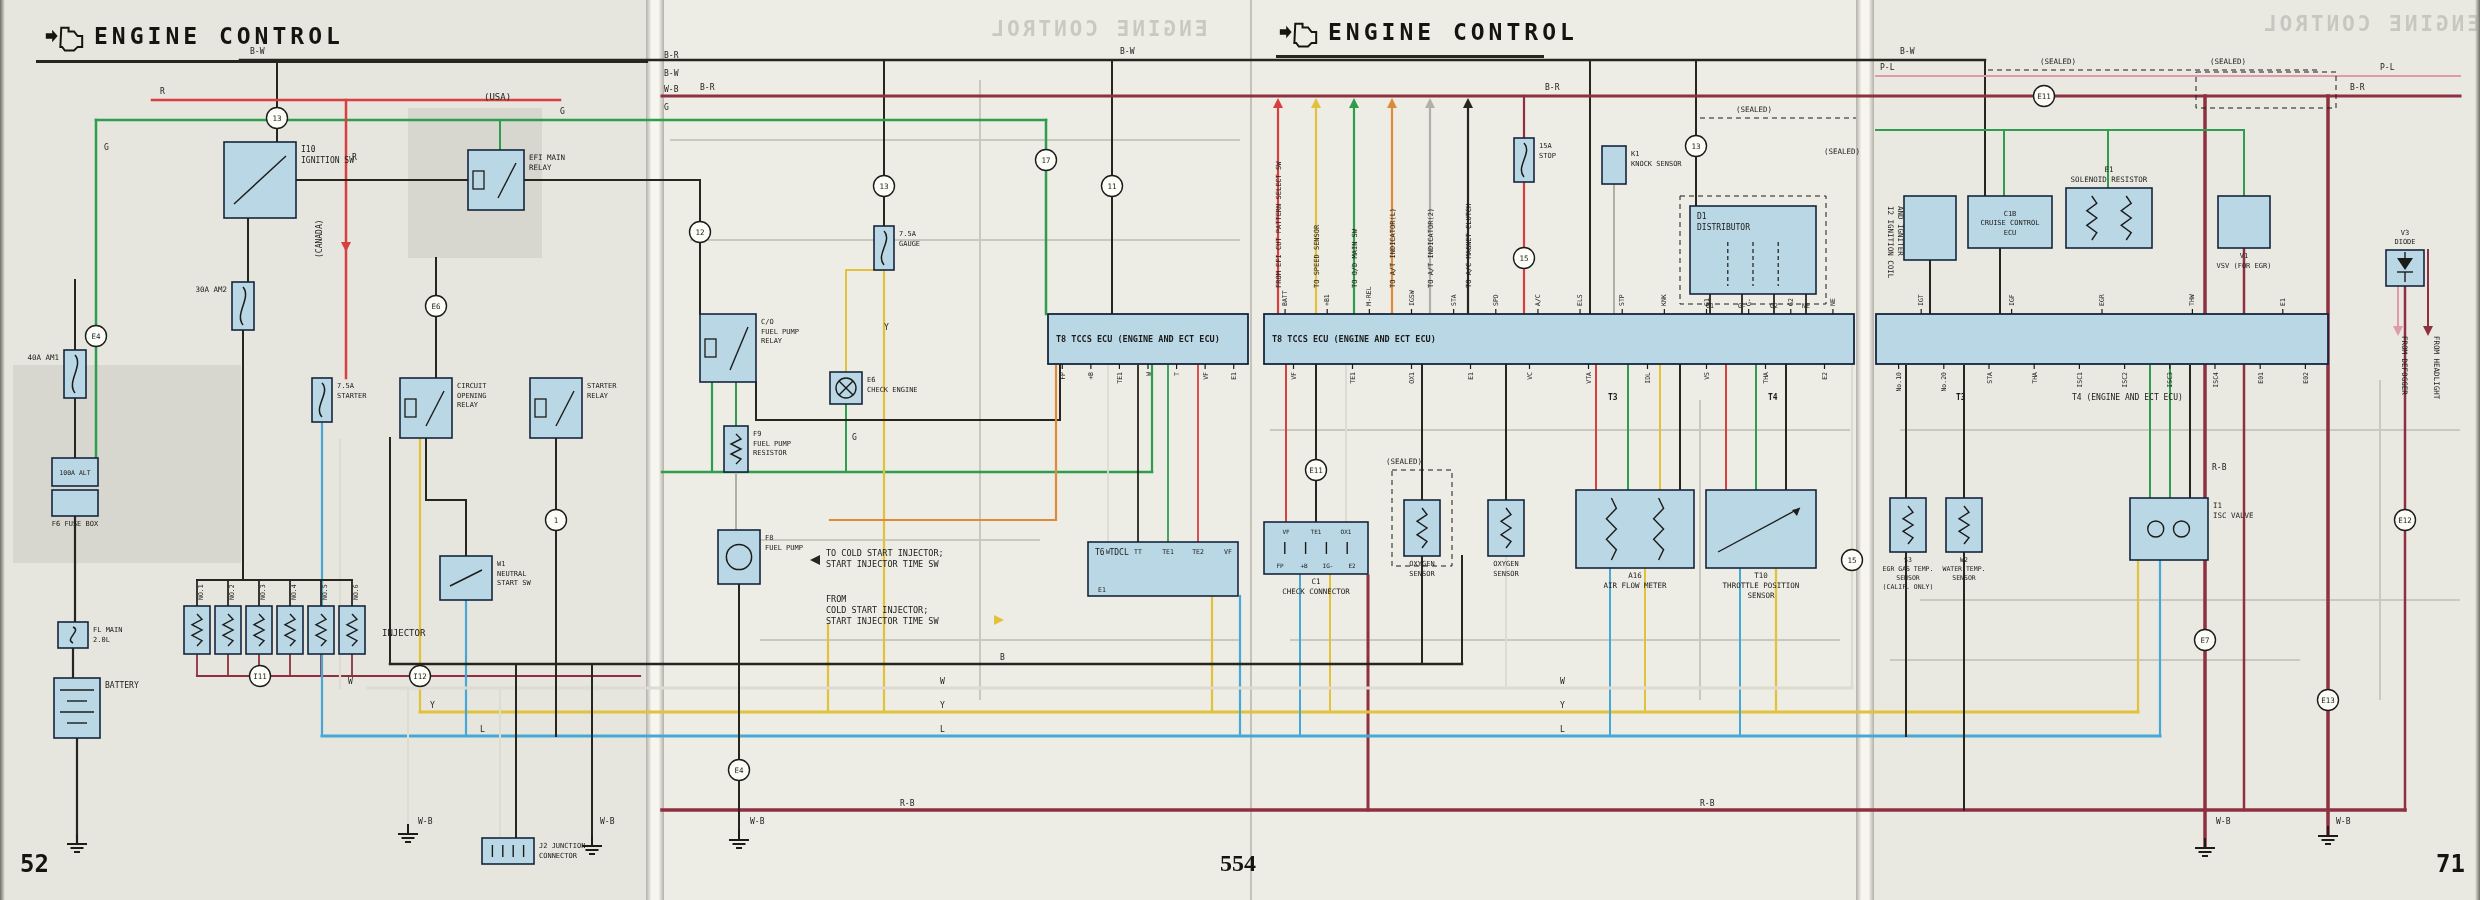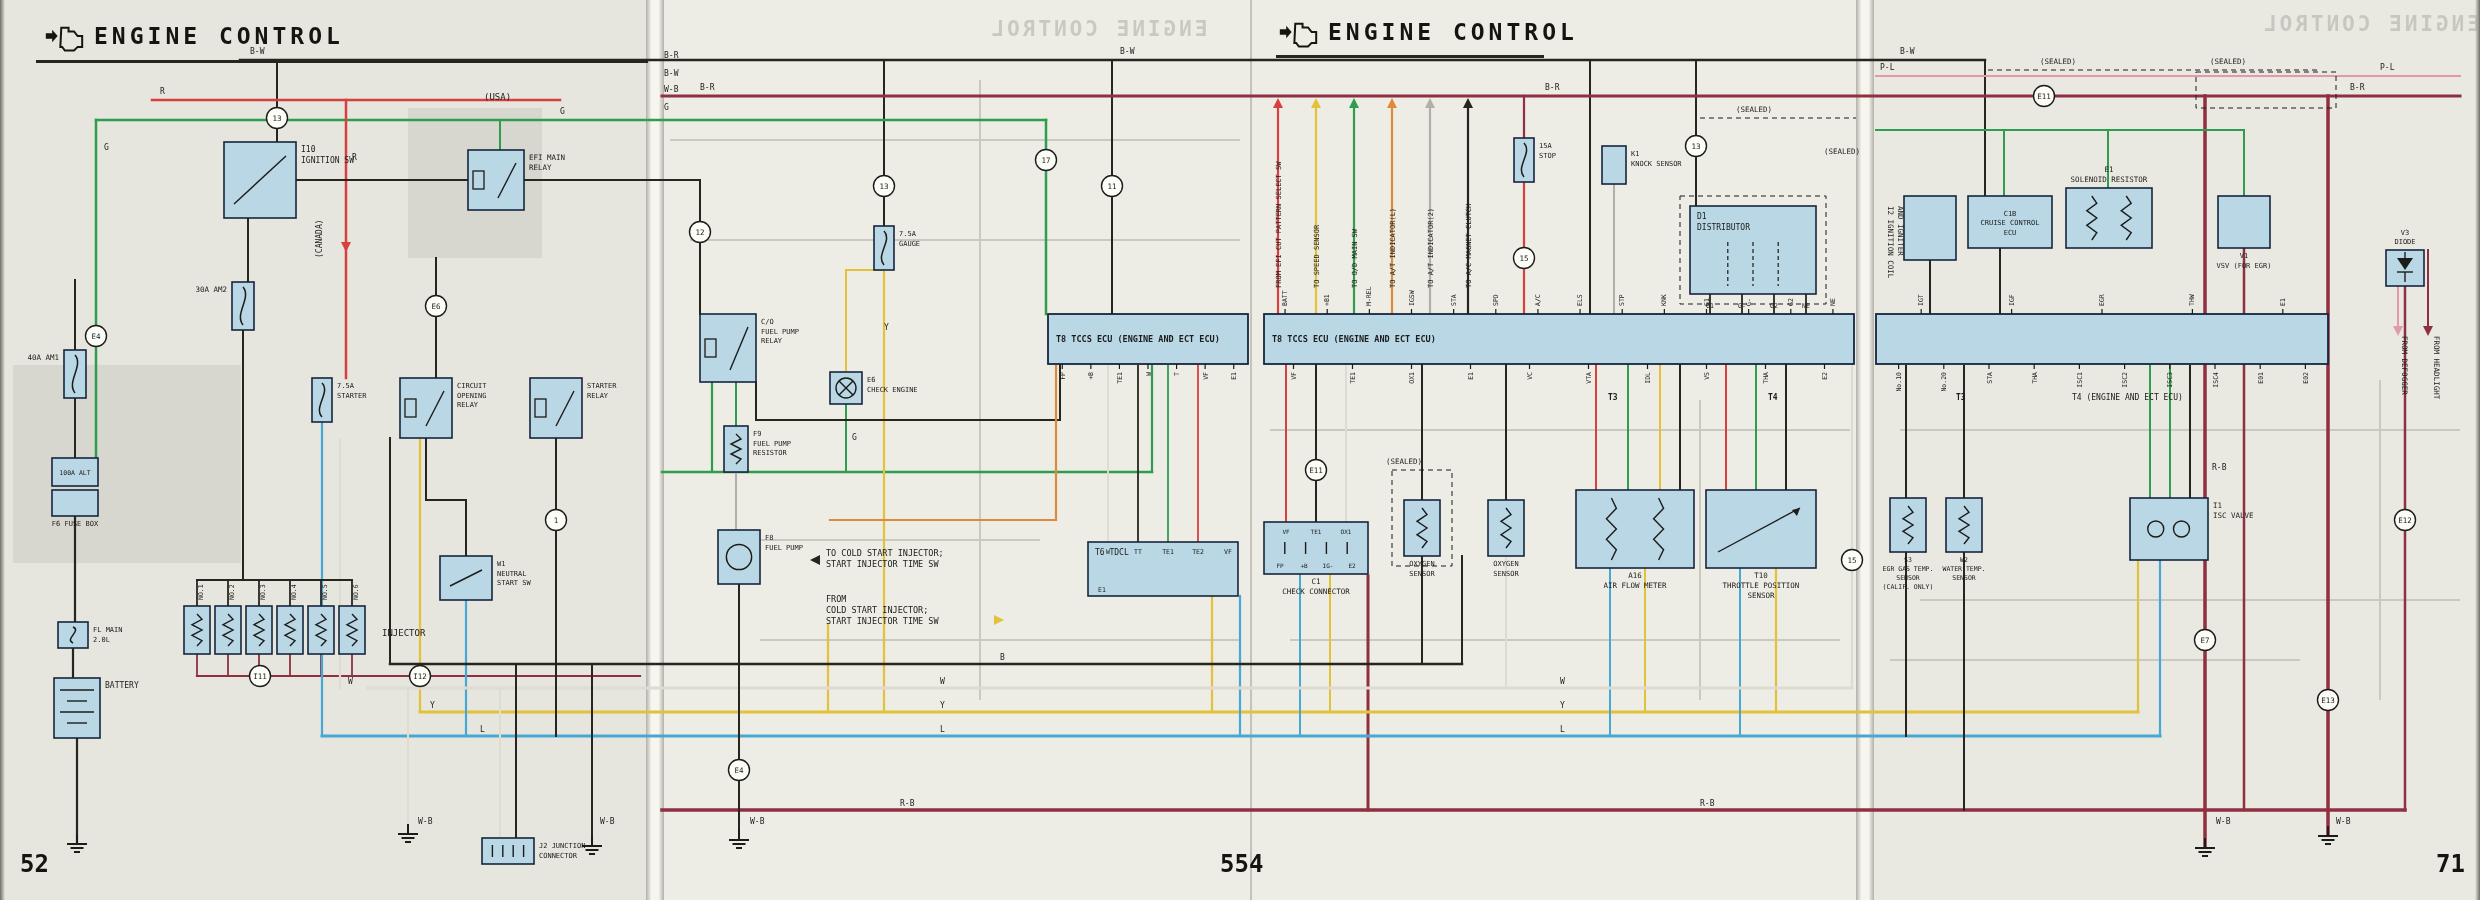--- a/index.html
+++ b/index.html
@@ -19,21 +19,21 @@
   .hdr1{left:44px;top:20px;} .hdr2{left:1278px;top:16px;}
   .hdrtext{font-weight:bold;font-size:23px;letter-spacing:4px;color:#15150f;}
   .rule{position:absolute;height:3px;background:#26261f;}
   .rule1{left:36px;top:60px;width:612px;}
   .rule2{left:1276px;top:55px;width:268px;}
   .ghosthdr{position:absolute;transform:scaleX(-1);color:#a8a79f;opacity:.5;
             font-weight:bold;font-size:21px;letter-spacing:3px;white-space:nowrap;}
   .g1{left:962px;top:17px;width:272px;text-align:center;}
   .g2{left:2300px;top:12px;width:180px;text-align:center;}
   .pageno{position:absolute;font-weight:bold;font-size:24px;color:#15150f;text-align:center;}
-  .pn-left{left:20px;top:850px;} .pn-center{left:1220px;top:850px;} .pn-right{left:2436px;top:850px;}
+  .pn-left{left:20px;top:850px;} .pn-center{left:1220px;top:850px;font-family:Liberation Serif, serif;} .pn-right{left:2436px;top:850px;}
   svg#diagram{position:absolute;left:0;top:0;}
 </style>
 </head>
 <body>
 
 <div class="paper">
   <div class="page page-left"></div>
   <div class="page page-center"></div>
   <div class="page page-right"></div>
   <div class="seam seam1"></div>

